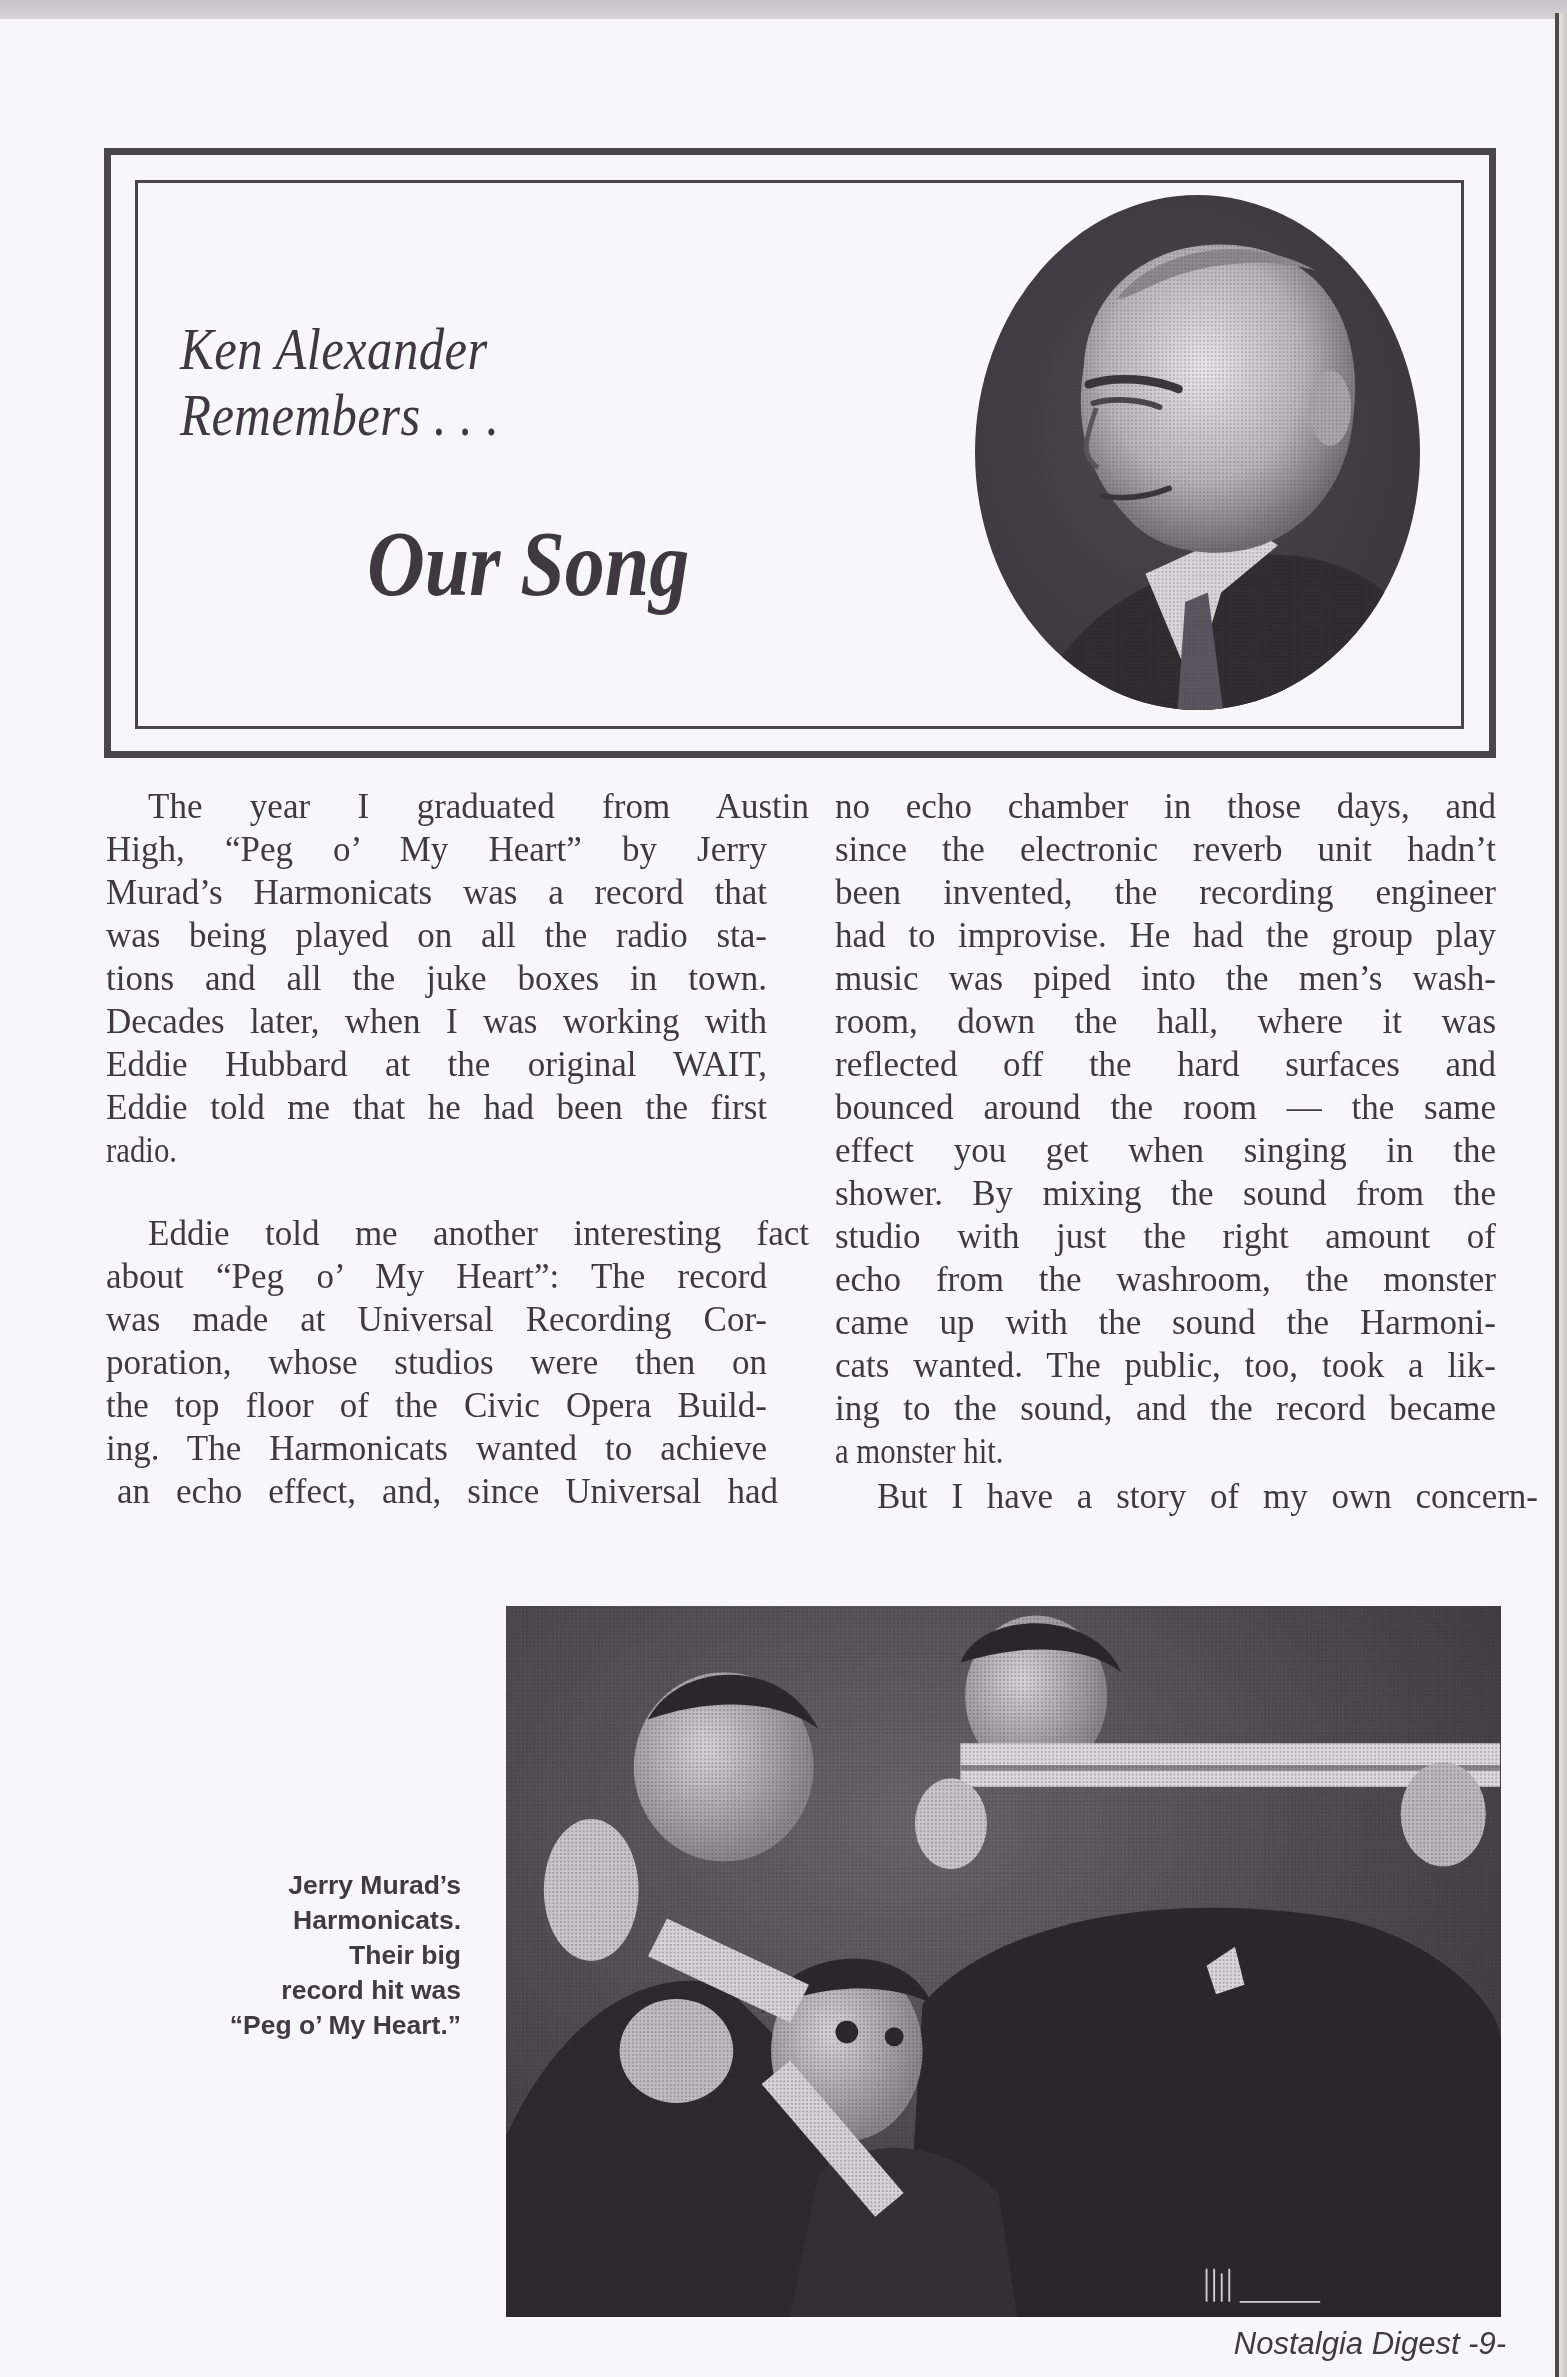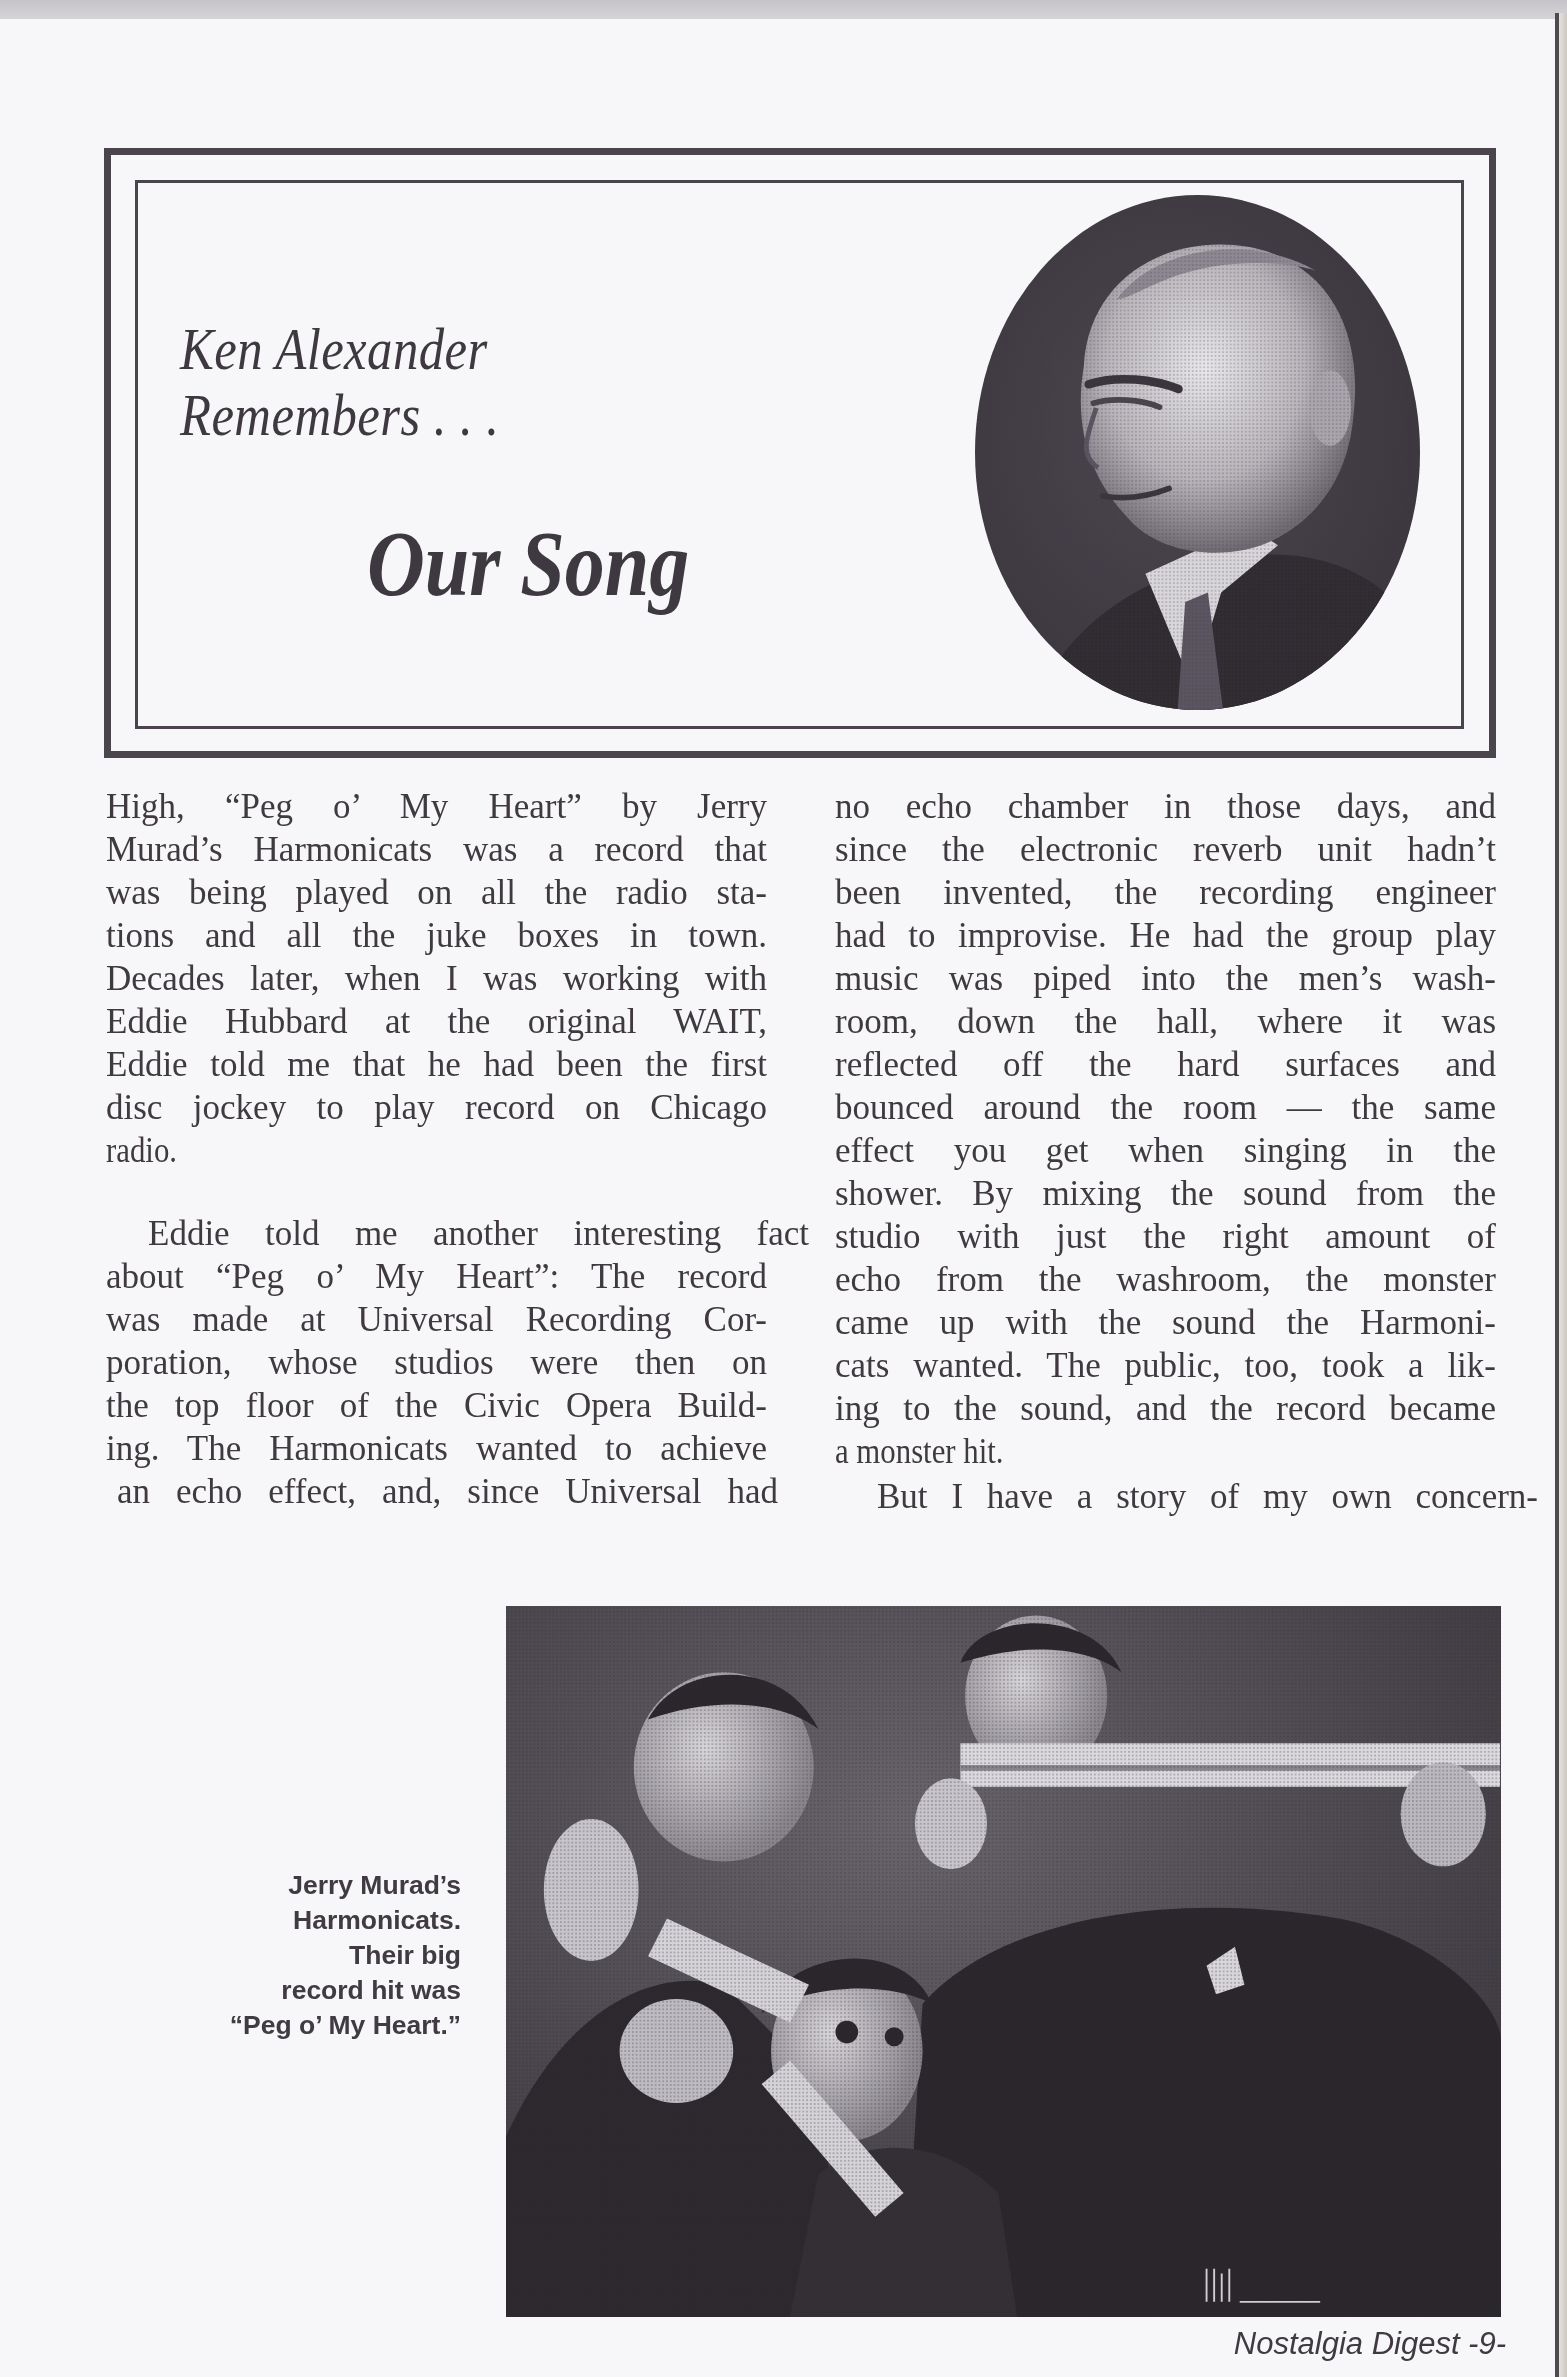--- a/index.html
+++ b/index.html
@@ -138,28 +138,28 @@
     <path d="M128 225 C118 255 110 275 130 288" stroke="#5a5560" stroke-width="5" fill="none"></path>
 
     <path d="M135 318 C160 322 185 318 205 310" stroke="#3a353c" stroke-width="6" fill="none" stroke-linecap="round"></path>
 
     <rect width="470" height="544" fill="url(#dots)"></rect>
   </svg>
 </div>
 
 <div class="col left">
   <div>
+    <span class="line indent" style="width: 661px; display: block; transform: scaleX(1);">The year I graduated from Austin</span>
     <span class="line" style="width: 661px; display: block; transform: scaleX(1);">High, “Peg o’ My Heart” by Jerry</span>
     <span class="line" style="width: 661px; display: block; transform: scaleX(1);">Murad’s Harmonicats was a record that</span>
     <span class="line" style="width: 661px; display: block; transform: scaleX(1);">was being played on all the radio sta-</span>
     <span class="line" style="width: 661px; display: block; transform: scaleX(1);">tions and all the juke boxes in town.</span>
     <span class="line" style="width: 661px; display: block; transform: scaleX(1);">Decades later, when I was working with</span>
     <span class="line" style="width: 661px; display: block; transform: scaleX(1);">Eddie Hubbard at the original WAIT,</span>
     <span class="line" style="width: 661px; display: block; transform: scaleX(1);">Eddie told me that he had been the first</span>
-    <span class="line" style="width: 661px; display: block; transform: scaleX(1);">disc jockey to play record on Chicago</span>
     <span class="line last" style="width: auto; display: block; transform: scaleX(0.88);">radio.</span>
   </div>
   <div class="para-gap"></div>
   <div>
     <span class="line indent" style="width: 661px; display: block; transform: scaleX(1);">Eddie told me another interesting fact</span>
     <span class="line" style="width: 661px; display: block; transform: scaleX(1);">about “Peg o’ My Heart”: The record</span>
     <span class="line" style="width: 661px; display: block; transform: scaleX(1);">was made at Universal Recording Cor-</span>
     <span class="line" style="width: 661px; display: block; transform: scaleX(1);">poration, whose studios were then on</span>
     <span class="line" style="width: 661px; display: block; transform: scaleX(1);">the top floor of the Civic Opera Build-</span>
     <span class="line" style="width: 661px; display: block; transform: scaleX(1);">ing. The Harmonicats wanted to achieve</span>

